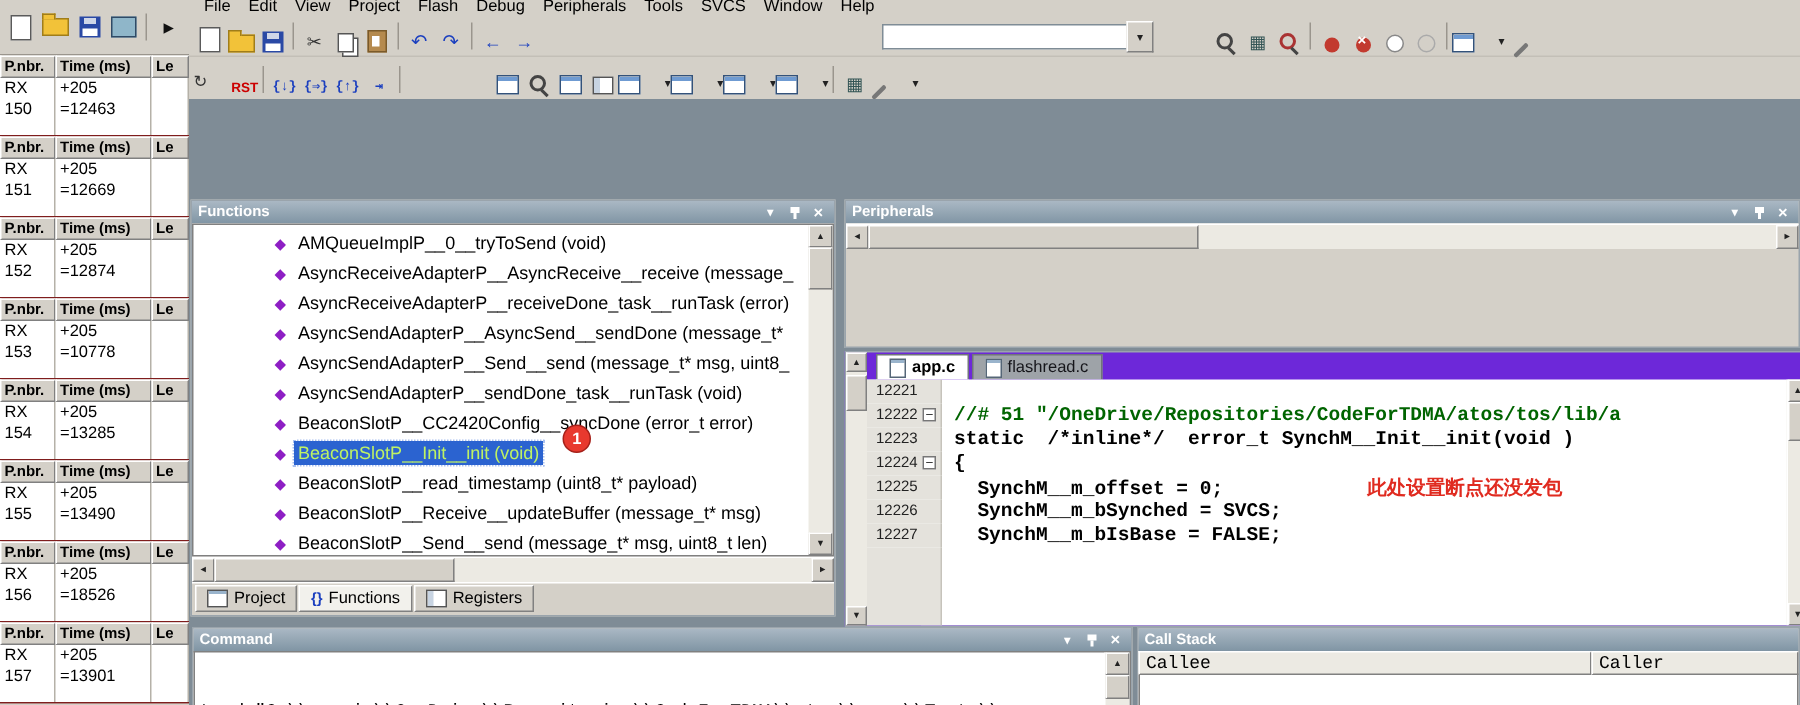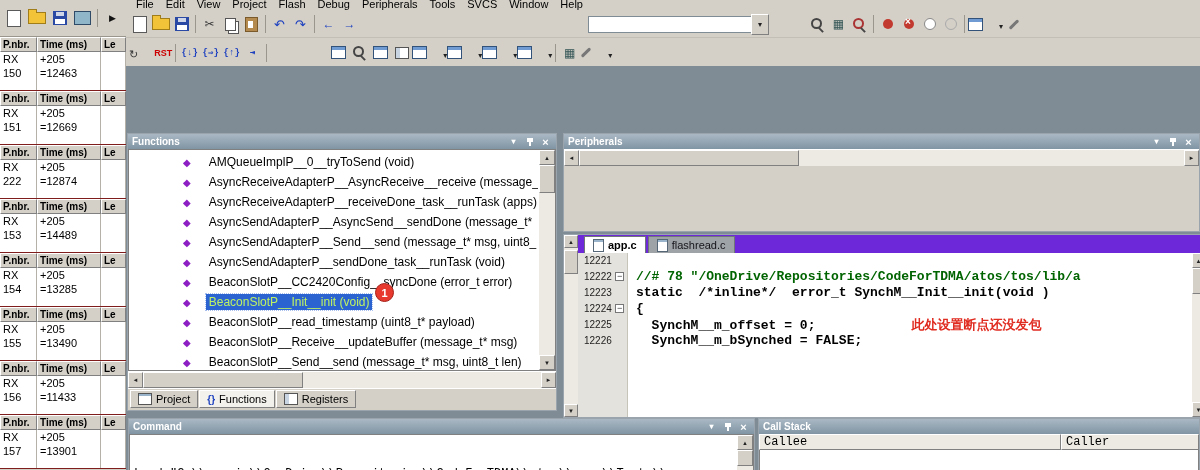--- a/index.html
+++ b/index.html
@@ -26,21 +26,21 @@
   .lm-cell{box-sizing:border-box;font-size:11px;padding:1px 3px;border-right:1px solid #b5b1a8;display:flex;flex-direction:column;gap:2px;overflow:hidden}
   .lm-cell i{font-style:normal;white-space:nowrap}
 
   
   .main{position:absolute;left:126px;top:0;width:1074px;height:470px;background:#d4d0c8}
   .menubar{height:11px;display:flex;padding-left:4px;overflow:hidden}
   .menubar span{font-size:11px;line-height:14px;padding:0 6px;margin-top:-3px;white-space:nowrap}
   .toolbar{display:flex;align-items:center;padding:0 3px}
   .t1{height:26px;border-bottom:1px solid #c3bfb7}
   .t2{height:29px;border-bottom:1px solid #8b97a0}
-  .tbtn{min-width:21px;height:21px;display:flex;align-items:center;justify-content:center;color:#333;position:relative;gap:16px}
+  .tbtn{min-width:21px;height:21px;display:flex;align-items:flex-end;justify-content:center;color:#333;position:relative;gap:16px}
   .sep{width:1px;height:18px;background:#9a958d;margin:0 3px}
   .g-cut::before{content:"✂";font-size:12px}
   .g-copy{width:9px;height:11px;background:#fff;border:1px solid #555;box-shadow:3px 3px 0 -1px #fff,3px 3px 0 0 #555}
   .g-paste{width:11px;height:13px;background:#b58a4e;border:1px solid #7a5a2a;position:relative}
   .g-paste::after{content:"";position:absolute;left:2px;top:3px;width:5px;height:7px;background:#fff}
   .g-undo::before{content:"↶";color:#1b3fbf;font-size:13px}
   .g-redo::before{content:"↷";color:#1b3fbf;font-size:13px}
   .g-back::before{content:"←";color:#1b3fbf;font-size:12px}
   .g-fwd::before{content:"→";color:#1b3fbf;font-size:12px}
   .combo{display:flex;margin-left:228px;align-items:center}
@@ -92,21 +92,21 @@
   .sthumb{position:absolute;background:#d4d0c8;border:1px solid;border-color:#fff #808080 #808080 #fff;box-sizing:border-box}
   .vthumb{left:0;right:0}
   .hthumb{top:0;bottom:0}
 
   
   .functions{left:1px;top:67px;width:430px;height:278px}
   .fn-list{position:relative;flex:1;background:#fff;border:1px solid #808080;display:flex;overflow:hidden}
   .fn-items{flex:1;padding-top:2px;overflow:hidden}
   .fn-row{height:20px;display:flex;align-items:center;padding-left:54px;font-size:12px;white-space:nowrap;overflow:hidden}
   .fn-ico::before{content:"◆";color:#8d1ec4;font-size:10px}
-  .fn-label{padding:1px 3px;margin-left:15px}
+  .fn-label{padding:1px 3px;margin-left:5px}
   .fn-row.sel .fn-label{background:#2b63d0;color:#bef264;outline:1px dotted #a9c0ef}
   .badge{position:absolute;left:246px;top:133px;width:17px;height:17px;border-radius:50%;background:#e8392e;border:1px solid #a52019;color:#fff;font-size:11px;font-weight:bold;display:flex;align-items:center;justify-content:center;z-index:5}
   .fn-tabs{height:20px;flex:0 0 20px;display:flex;align-items:flex-start;padding:1px 0 0 2px;gap:1px;border-top:1px solid #fff}
   .fn-tab{height:18px;display:flex;align-items:center;gap:4px;padding:0 7px;font-size:11px;background:#d4d0c8;border:1px solid #808080;border-top-color:#fff;border-left-color:#fff;box-sizing:border-box}
   .fn-tab.active{background:#f2f1ec}
   .g-braces::before{content:"{}";color:#1b3fbf;font-weight:bold;font-size:10px}
   .ic-table{width:12px;height:10px;border:1px solid #555;background:#fff;box-shadow:inset 0 2px 0 #9ab4cc}
   .ic-regs{width:12px;height:10px;border:1px solid #555;background:#fff;box-shadow:inset 4px 0 0 #c8d4e2}
 
   
@@ -213,21 +213,21 @@
 
       <div class="lm-block">
         <div class="lm-head">
           <span class="col1">P.nbr.</span>
           <span class="col2">Time (ms)</span>
           <span class="col3">Le</span>
         </div>
         <div class="lm-data">
           <span class="lm-cell col1">
               <i>RX</i>
-              <i>222</i>
+              <i>152</i>
             </span>
           <span class="lm-cell col2">
               <i>+205</i>
               <i>=12874</i>
             </span>
           <span class="lm-cell col3"></span>
         </div>
       </div>
 
       <div class="lm-block">
@@ -236,21 +236,21 @@
           <span class="col2">Time (ms)</span>
           <span class="col3">Le</span>
         </div>
         <div class="lm-data">
           <span class="lm-cell col1">
               <i>RX</i>
               <i>153</i>
             </span>
           <span class="lm-cell col2">
               <i>+205</i>
-              <i>=14489</i>
+              <i>=10778</i>
             </span>
           <span class="lm-cell col3"></span>
         </div>
       </div>
 
       <div class="lm-block">
         <div class="lm-head">
           <span class="col1">P.nbr.</span>
           <span class="col2">Time (ms)</span>
           <span class="col3">Le</span>
@@ -293,21 +293,21 @@
           <span class="col2">Time (ms)</span>
           <span class="col3">Le</span>
         </div>
         <div class="lm-data">
           <span class="lm-cell col1">
               <i>RX</i>
               <i>156</i>
             </span>
           <span class="lm-cell col2">
               <i>+205</i>
-              <i>=11433</i>
+              <i>=18526</i>
             </span>
           <span class="lm-cell col3"></span>
         </div>
       </div>
 
       <div class="lm-block">
         <div class="lm-head">
           <span class="col1">P.nbr.</span>
           <span class="col2">Time (ms)</span>
           <span class="col3">Le</span>
@@ -474,21 +474,21 @@
             <div class="fn-row">
                 <span class="fn-ico"></span>
                 <span class="fn-label">AMQueueImplP__0__tryToSend (void)</span>
               </div>
             <div class="fn-row">
                 <span class="fn-ico"></span>
                 <span class="fn-label">AsyncReceiveAdapterP__AsyncReceive__receive (message_</span>
               </div>
             <div class="fn-row">
                 <span class="fn-ico"></span>
-                <span class="fn-label">AsyncReceiveAdapterP__receiveDone_task__runTask (apps)</span>
+                <span class="fn-label">AsyncReceiveAdapterP__receiveDone_task__runTask (error)</span>
               </div>
             <div class="fn-row">
                 <span class="fn-ico"></span>
                 <span class="fn-label">AsyncSendAdapterP__AsyncSend__sendDone (message_t*</span>
               </div>
             <div class="fn-row">
                 <span class="fn-ico"></span>
                 <span class="fn-label">AsyncSendAdapterP__Send__send (message_t* msg, uint8_</span>
               </div>
             <div class="fn-row">
@@ -591,21 +591,21 @@
               <div class="ed-row">
                 <span class="ed-num">12221</span>
                   <span class="ed-fold"></span>
                   <span class="ed-code"></span>
               </div>
               <div class="ed-row">
                 <span class="ed-num">12222</span>
                   <span class="ed-fold">
                     <span class="fold-box"></span>
                   </span>
-                  <span class="ed-code comment">//# 78 "/OneDrive/Repositories/CodeForTDMA/atos/tos/lib/a</span>
+                  <span class="ed-code comment">//# 51 "/OneDrive/Repositories/CodeForTDMA/atos/tos/lib/a</span>
               </div>
               <div class="ed-row">
                 <span class="ed-num">12223</span>
                   <span class="ed-fold"></span>
                   <span class="ed-code">static  /*inline*/  error_t SynchM__Init__init(void )</span>
               </div>
               <div class="ed-row">
                 <span class="ed-num">12224</span>
                   <span class="ed-fold">
                     <span class="fold-box"></span>
@@ -613,21 +613,26 @@
                   <span class="ed-code">{</span>
               </div>
               <div class="ed-row">
                 <span class="ed-num">12225</span>
                   <span class="ed-fold"></span>
                   <span class="ed-code"><span>  SynchM__m_offset = 0;</span><span class="annotation">此处设置断点还没发包</span></span>
               </div>
               <div class="ed-row">
                 <span class="ed-num">12226</span>
                   <span class="ed-fold"></span>
-                  <span class="ed-code">  SynchM__m_bSynched = FALSE;</span>
+                  <span class="ed-code">  SynchM__m_bSynched = SVCS;</span>
+              </div>
+              <div class="ed-row">
+                <span class="ed-num">12227</span>
+                  <span class="ed-fold"></span>
+                  <span class="ed-code">  SynchM__m_bIsBase = FALSE;</span>
               </div>
               <div class="ed-row fill">
                 <span class="ed-num"></span>
                   <span class="ed-fold"></span>
                   <span class="ed-code"></span>
               </div>
             </div>
             <div class="vscroll" style="width:13px;flex-basis:13px">
               <span class="sbtn g-up"></span>
               <span class="strack">

